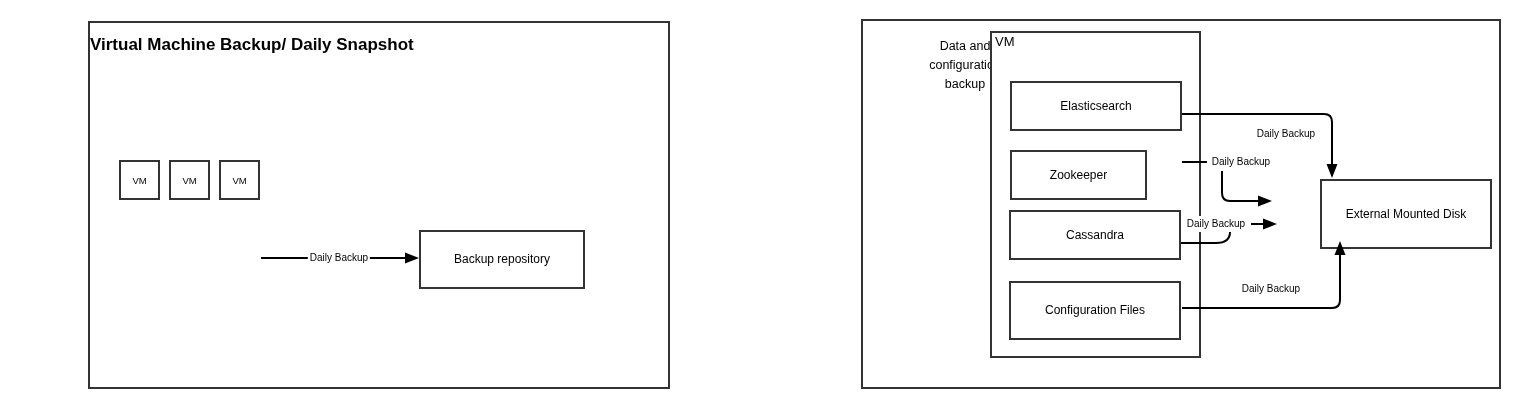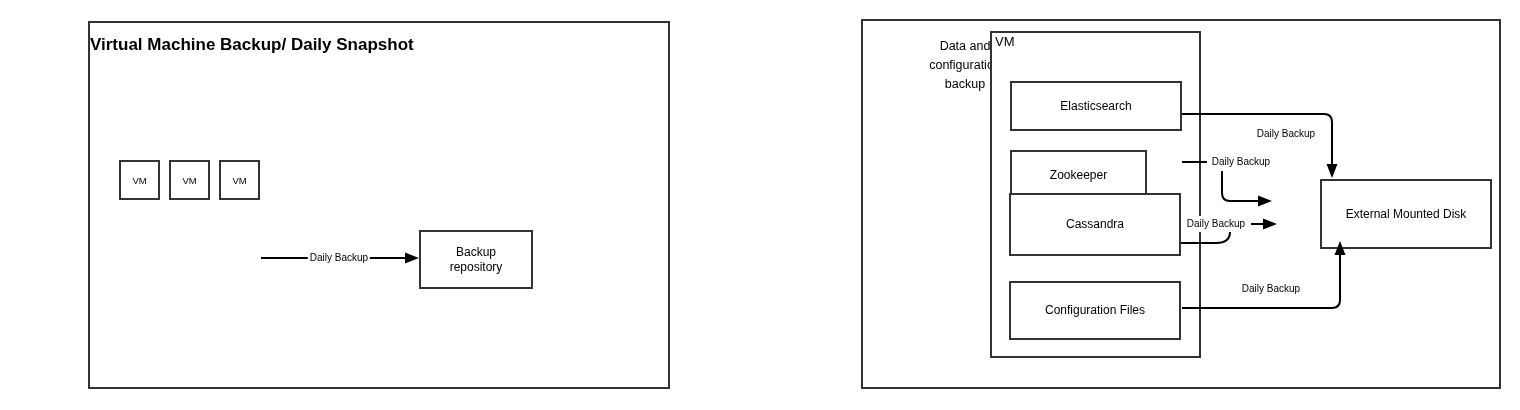--- a/index.html
+++ b/index.html
@@ -43,39 +43,39 @@
     <span>VM</span>
   </div>
   <div class="box vm-small boxes" style="left:169px;top:160px;width:41px;height:40px;">
     <span>VM</span>
   </div>
   <div class="box vm-small boxes" style="left:219px;top:160px;width:41px;height:40px;">
     <span>VM</span>
   </div>
 
 
-  <div class="box node boxes" style="left:419px;top:230px;width:114px;height:59px;padding:0 18px;">
+  <div class="box node boxes" style="left:419px;top:230px;width:166px;height:59px;padding:0 18px;">
     <span>Backup repository</span>
   </div>
 
   <div class="box outer boxes" style="left:861px;top:19px;width:640px;height:370px;"></div>
 
   <div class="caption">Data and configuration backup</div>
 
   <div class="box vm-container boxes" style="left:990px;top:31px;width:211px;height:327px;">
     <span class="vm-container-label">VM</span>
   </div>
 
   <div class="box node boxes" style="left:1010px;top:81px;width:172px;height:50px;">
     <span>Elasticsearch</span>
   </div>
   <div class="box node boxes" style="left:1010px;top:150px;width:137px;height:50px;">
     <span>Zookeeper</span>
   </div>
-  <div class="box node boxes" style="left:1009px;top:193px;width:172px;height:63px;">
+  <div class="box node boxes" style="left:1009px;top:210px;width:172px;height:50px;">
     <span>Cassandra</span>
   </div>
   <div class="box node boxes" style="left:1009px;top:281px;width:172px;height:59px;">
     <span>Configuration Files</span>
   </div>
 
   <div class="box node boxes" style="left:1280px;top:179px;width:172px;height:70px;padding:16px 10px;margin-left:40px;">
     <span>External Mounted Disk</span>
   </div>
 

